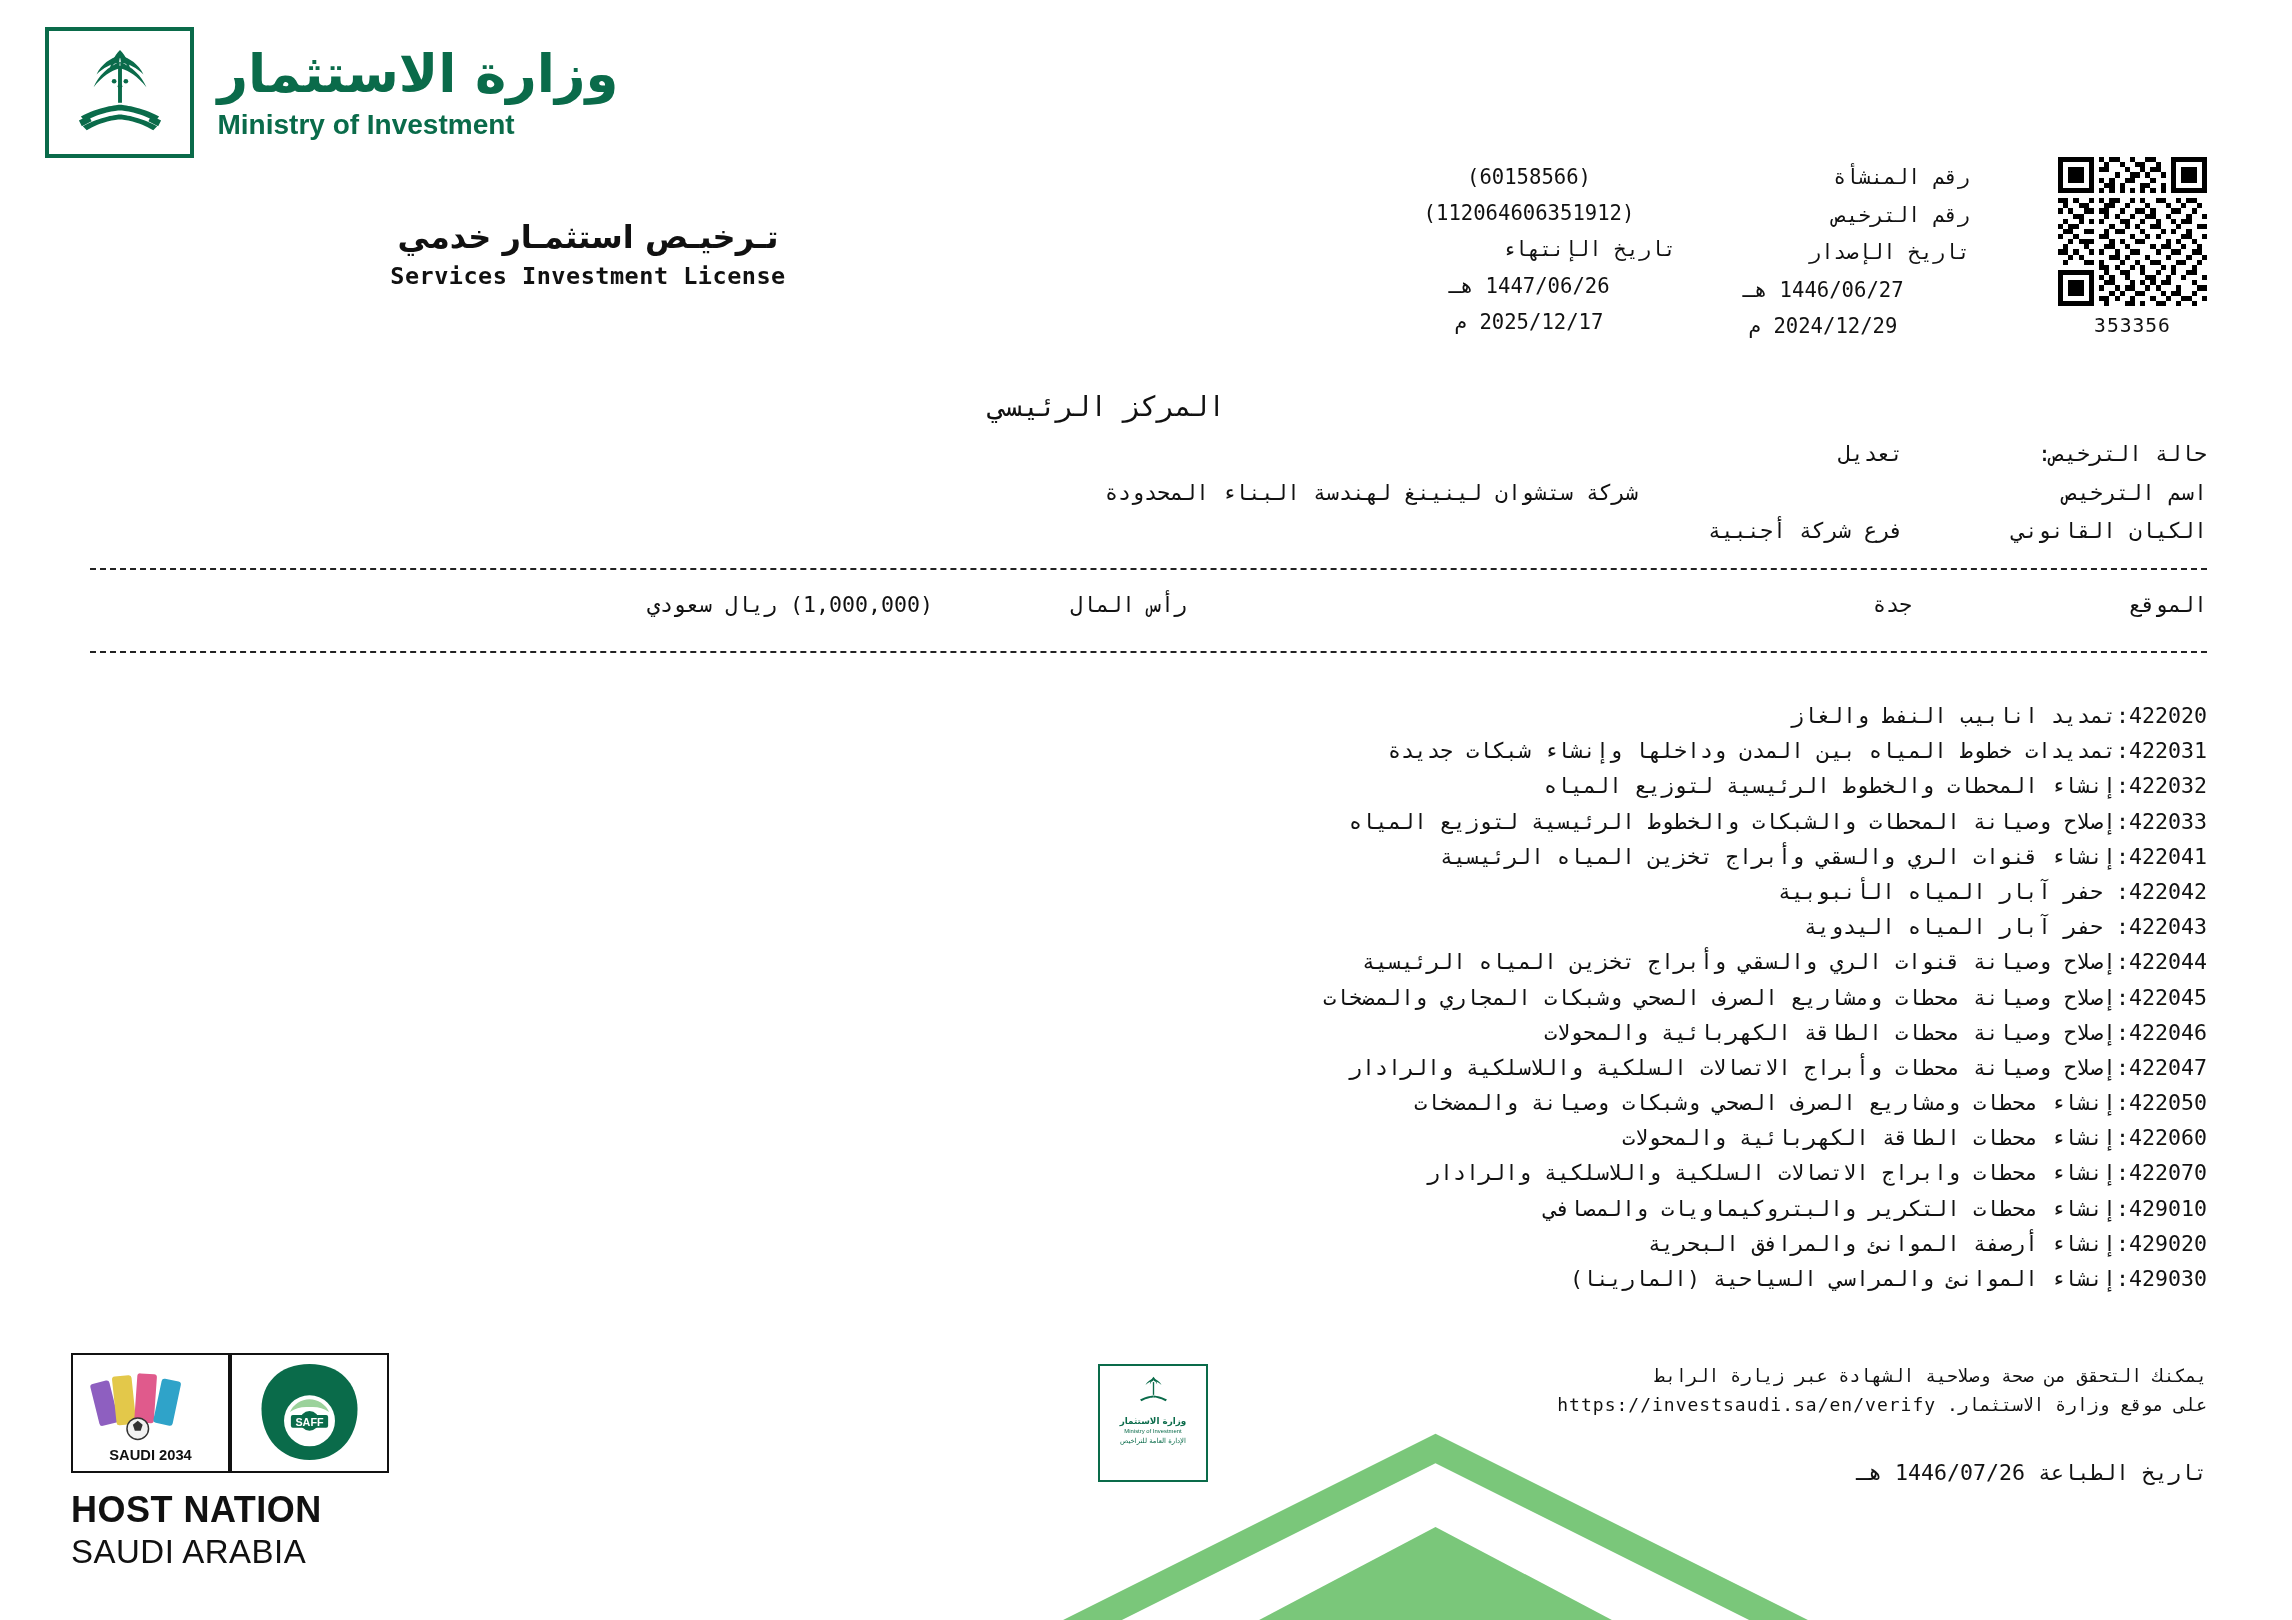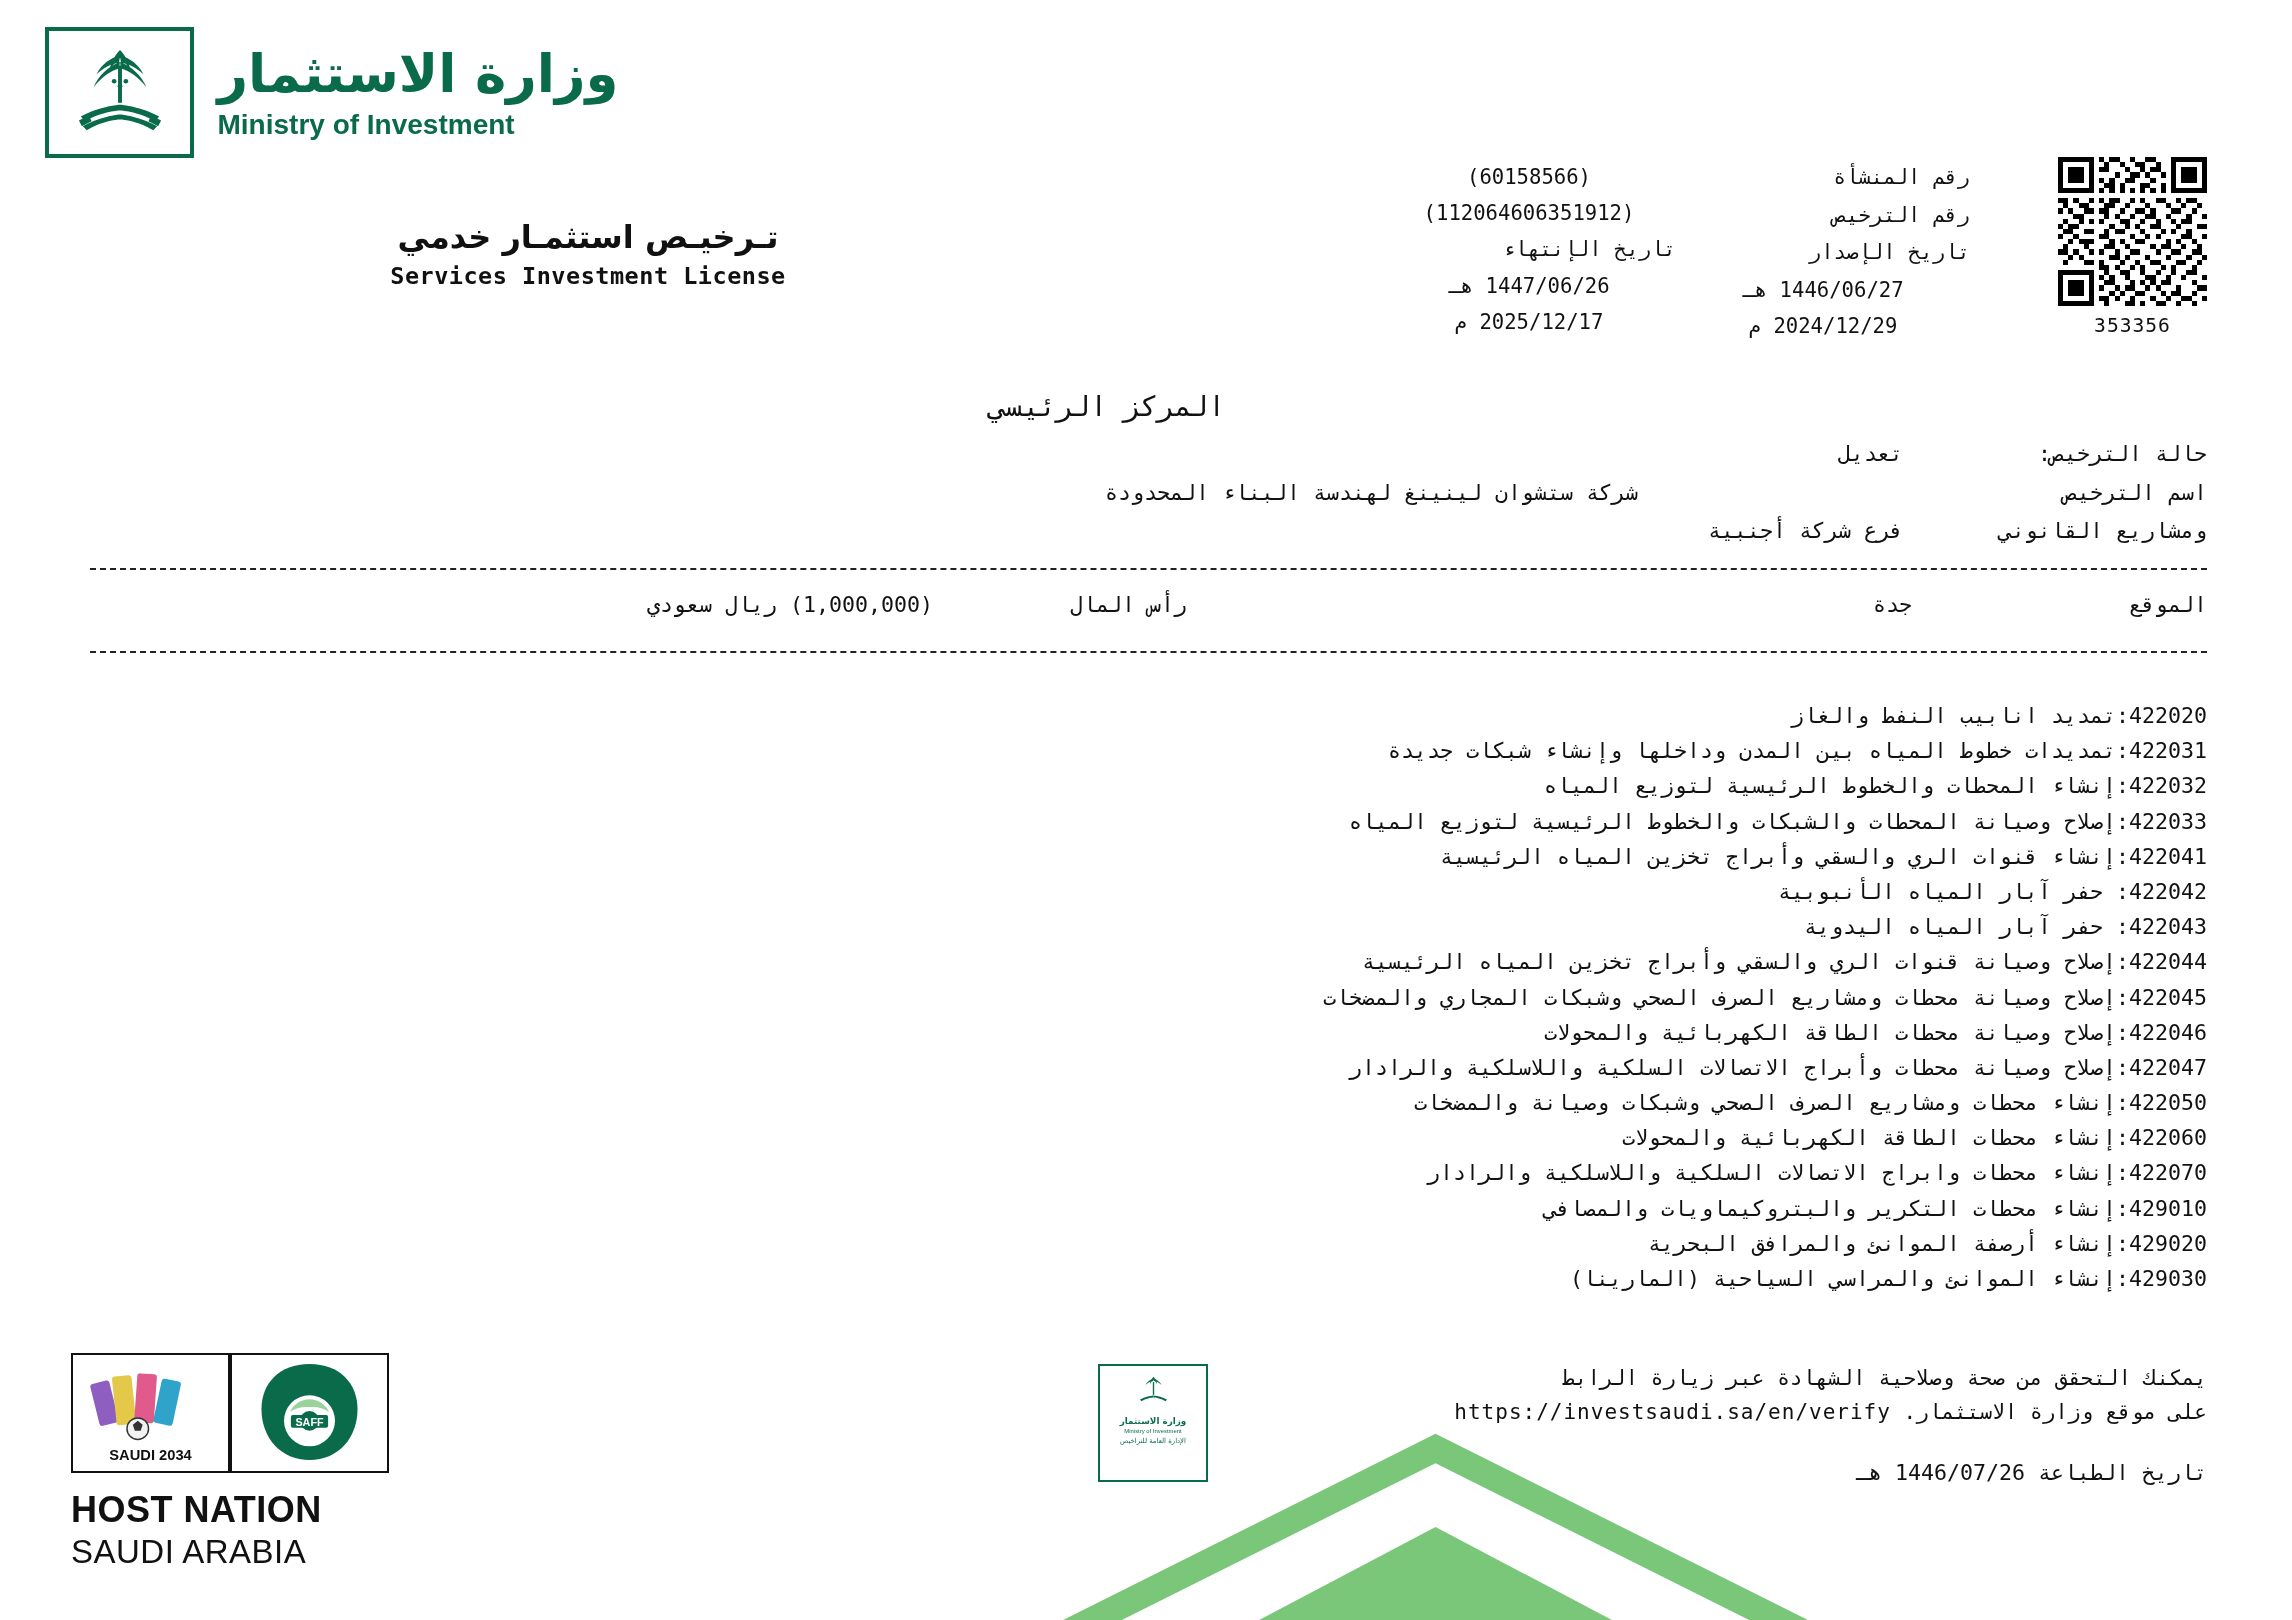--- a/index.html
+++ b/index.html
@@ -212,21 +212,21 @@
 
   
   .verify {
     position: absolute;
     top: 1362px;
     right: 86px;
     width: 2117px;
     direction: rtl;
     text-align: right;
     font-family: "DejaVu Sans Mono", monospace;
-    font-size: 21px;
+    font-size: 18px;
     line-height: 1.6;
     letter-spacing: 1px;
   }
   .verify .url {
     font-family: "DejaVu Sans Mono", monospace;
   }
   .print-date {
     position: absolute;
     top: 1460px;
     right: 86px;
@@ -617,21 +617,21 @@
 <div class="info">
   <div class="info-row">
     <div class="info-label">حالة الترخيص:</div>
     <div class="info-value v-indent-1">تعديل</div>
   </div>
   <div class="info-row">
     <div class="info-label">اسم الترخيص</div>
     <div class="info-value v-wide">شركة ستشوان لينينغ لهندسة البناء  المحدودة</div>
   </div>
   <div class="info-row">
-    <div class="info-label">ومشاريع القانوني</div>
+    <div class="info-label">الكيان القانوني</div>
     <div class="info-value v-indent-1">فرع شركة أجنبية</div>
   </div>
 </div>
 
 <div class="divider d1"></div>
 
 <div class="capital-row">
   <div class="info-label">الموقع</div>
   <div class="info-value loc-value">جدة</div>
   <div class="cap-label">رأس المال</div>

